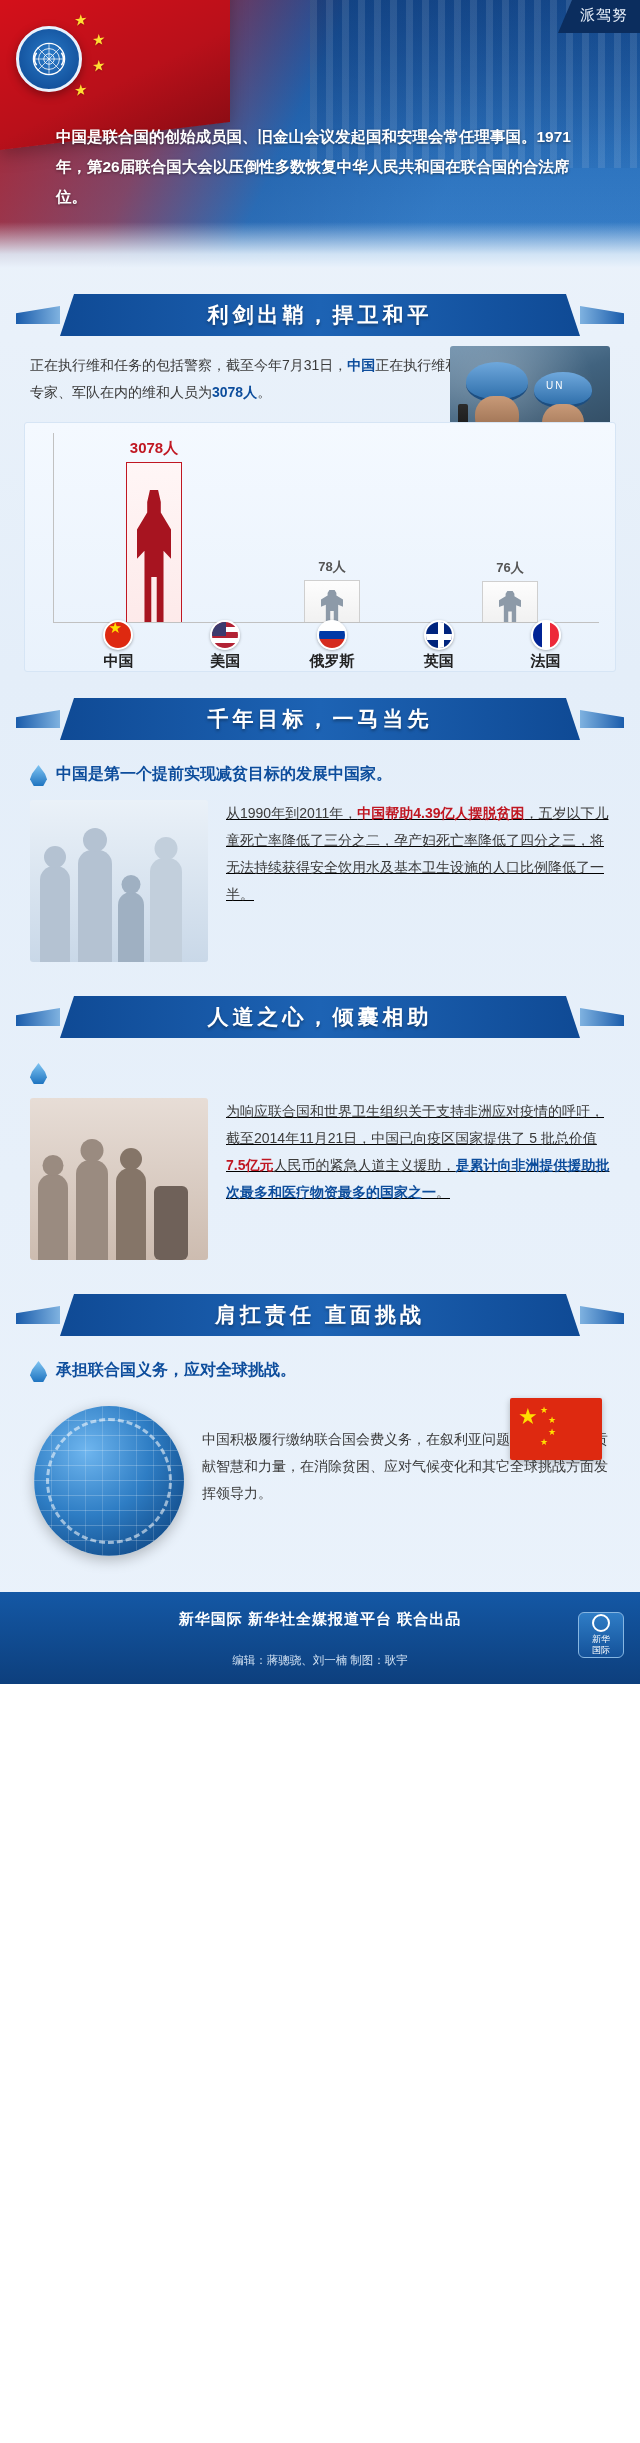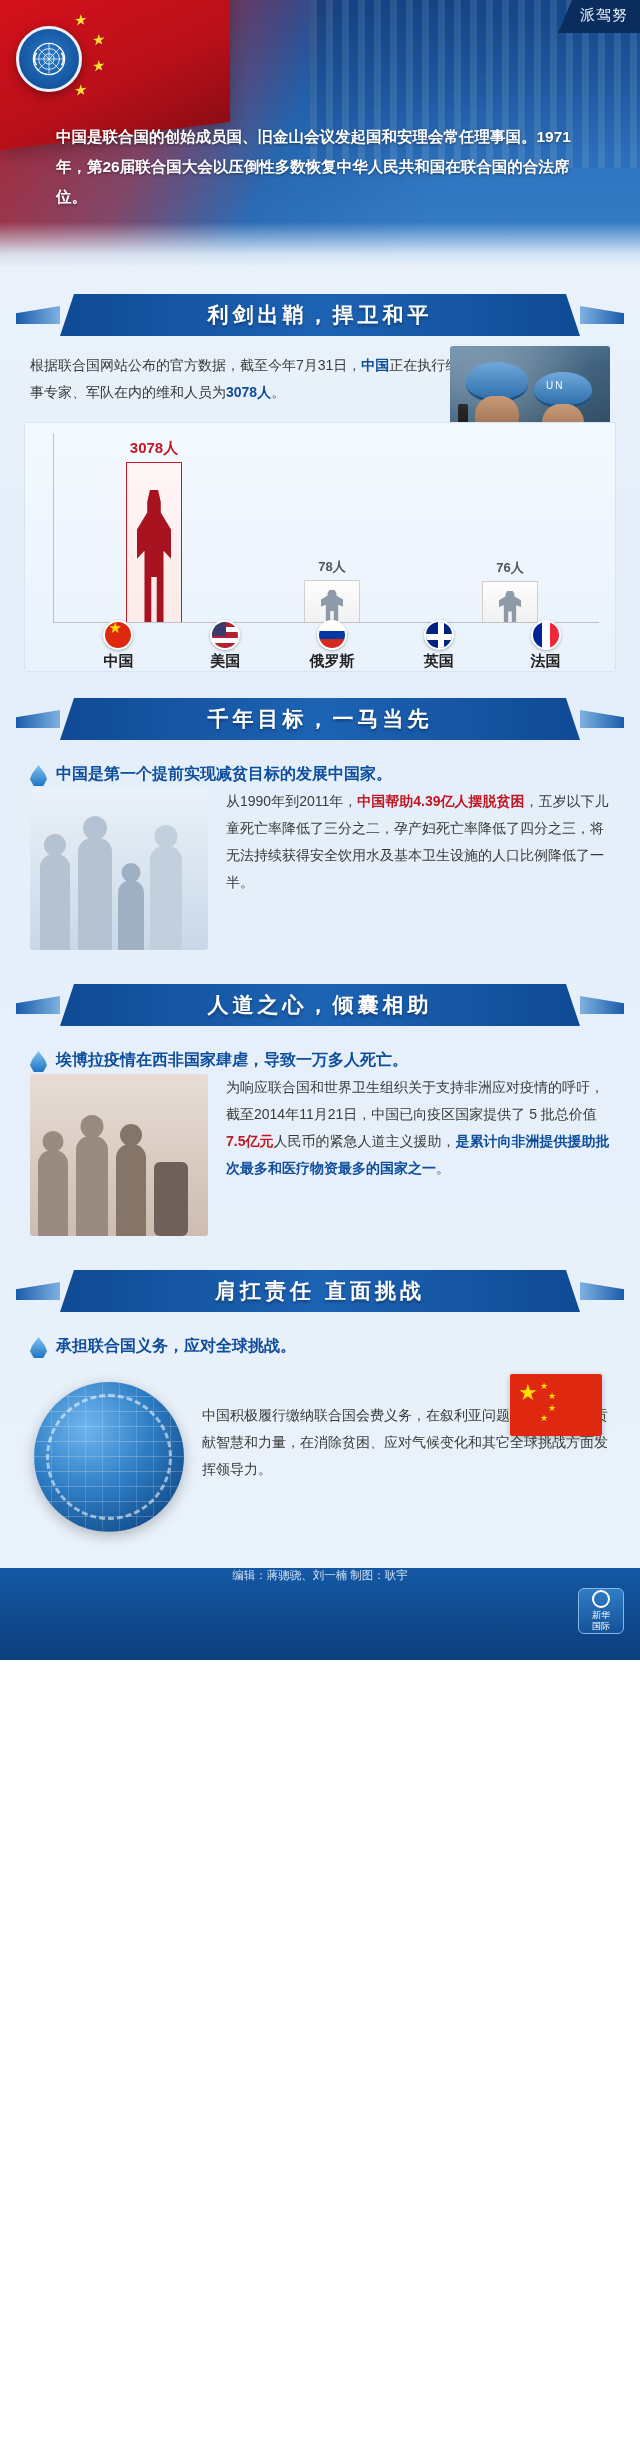--- a/index.html
+++ b/index.html
@@ -216,21 +216,21 @@
   
   .bullet-row { display: flex; align-items: flex-start; gap: 9px; margin-top: 22px; }
   .drop {
     flex: 0 0 auto; width: 17px; height: 21px; margin-top: 3px;
     background: linear-gradient(180deg, #7fc4f2, #1f74c0);
     clip-path: polygon(50% 0, 88% 42%, 100% 68%, 78% 100%, 22% 100%, 0 68%, 12% 42%);
   }
   .bullet-txt { color: #0d4d9c; font-weight: bold; font-size: 16px; line-height: 24px; }
 
   
-  .illo-block { position: relative; margin-top: 2px; min-height: 170px; }
+  .illo-block { position: relative; margin-top: 14px; min-height: 170px; text-decoration: underline; }
   .illo {
     position: absolute; left: 0; top: 0; width: 178px; height: 162px;
     border-radius: 3px; overflow: hidden;
     background: linear-gradient(180deg, #e6eef7 0%, #cfdcea 100%);
   }
   .illo.family { background: linear-gradient(180deg, #eaf1f8 0%, #c9d8e8 100%); }
   .fig { position: absolute; bottom: 0; background: #b4c2d2; border-radius: 14px 14px 0 0; }
   .fig .head { position: absolute; left: 50%; transform: translateX(-50%); border-radius: 50%; background: #b4c2d2; }
   .illo.ebola { background: linear-gradient(180deg, #e7ddd6 0%, #cdbcb0 100%); }
   .illo.ebola .fig { background: #9a8b80; }
@@ -270,21 +270,21 @@
   
   .footer {
     margin-top: 26px;
     position: relative;
     height: 92px;
     background: linear-gradient(180deg, #1458a5 0%, #0d3f7d 100%);
     color: #fff;
     text-align: center;
   }
   .footer-main { padding-top: 18px; font-size: 15px; font-weight: bold; letter-spacing: 1px; }
-  .footer-sub { margin-top: 4px; font-size: 11.5px; color: #cfe0f2; }
+  .footer-sub { margin-top: 24px; font-size: 11.5px; color: #cfe0f2; }
   .footer-logo {
     position: absolute; right: 16px; top: 20px; width: 46px; height: 46px;
     border-radius: 6px; background: linear-gradient(180deg, #2f7dc6, #14529a);
     border: 1px solid #86b6e2; display: flex; flex-direction: column;
     align-items: center; justify-content: center; line-height: 11px;
   }
   .footer-logo span { font-size: 9px; color: #fff; }
   .footer-logo .ring {
     width: 18px; height: 18px; border-radius: 50%; border: 2px solid #fff; margin-bottom: 2px;
   }
@@ -336,21 +336,21 @@
         <div class="helmet h1"></div>
         <div class="helmet h2"></div>
         <div class="face f1"></div>
         <div class="face f2"></div>
         <div class="un-letters">UN</div>
         <div class="radio-ant"></div>
       </div>
     </div>
 
     <div class="body-txt" style="margin-top:16px;">
-      <span>根据联合国网站公布的官方数据，截至今年7月31日，</span><span class="blue-b">中国</span><span>正在执行维和任务的包括警察、军事专家、军队在内的维和人员为</span><span class="blue-b">3078人</span><span>。</span>
+      <span>正在执行维和任务的包括警察，截至今年7月31日，</span><span class="blue-b">中国</span><span>正在执行维和任务的包括警察、军事专家、军队在内的维和人员为</span><span class="blue-b">3078人</span><span>。</span>
     </div>
   </div>
 
   <div class="chart">
     <div class="chart-axis-y"></div>
     <div class="chart-axis-x"></div>
 
     <div class="bars">
       <div class="bar-col cn">
         <div class="bar-val">3078人</div>
@@ -433,21 +433,20 @@
   <div class="banner">
     <div class="wing-l"></div>
     <div class="bar"></div>
     <div class="wing-r"></div>
     <div class="txt">人道之心，倾囊相助</div>
   </div>
 
   <div class="sec">
     <div class="bullet-row">
       <div class="drop"></div>
-      <div class="bullet-txt">埃博拉疫情在西非国家肆虐，导致一万多人死亡。</div>
     </div>
 
     <div class="illo-block">
       <div class="illo ebola">
         <div class="fig" style="left:8px; width:30px; height:86px;">
             <div class="head" style="width:21px;height:21px;top:-19px;"></div>
           </div>
         <div class="fig" style="left:46px; width:32px; height:100px;">
             <div class="head" style="width:23px;height:23px;top:-21px;"></div>
           </div>
@@ -485,20 +484,21 @@
         <span class="sm" style="left:30px; top:8px;">★</span>
         <span class="sm" style="left:38px; top:18px;">★</span>
         <span class="sm" style="left:38px; top:30px;">★</span>
         <span class="sm" style="left:30px; top:40px;">★</span>
       </div>
       <div class="globe-txt">中国积极履行缴纳联合国会费义务，在叙利亚问题等国际热点上贡献智慧和力量，在消除贫困、应对气候变化和其它全球挑战方面发挥领导力。</div>
     </div>
   </div>
 
   <div class="footer">
+    <div class="footer-main">新华国际 新华社全媒报道平台 联合出品</div>
     <div class="footer-sub">编辑：蔣骢骁、刘一楠    制图：耿宇</div>
     <div class="footer-logo">
       <div class="ring"></div>
       <span>新华</span>
       <span>国际</span>
     </div>
   </div>
 
 </div>
 

